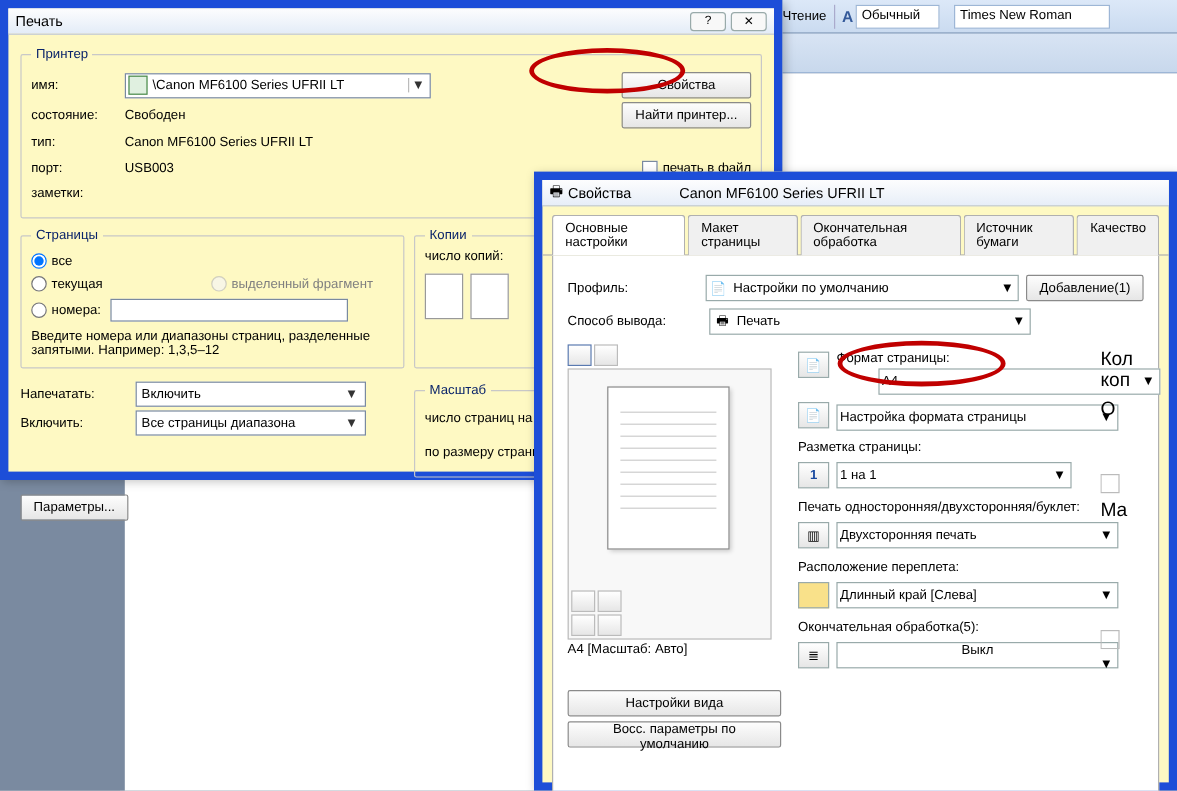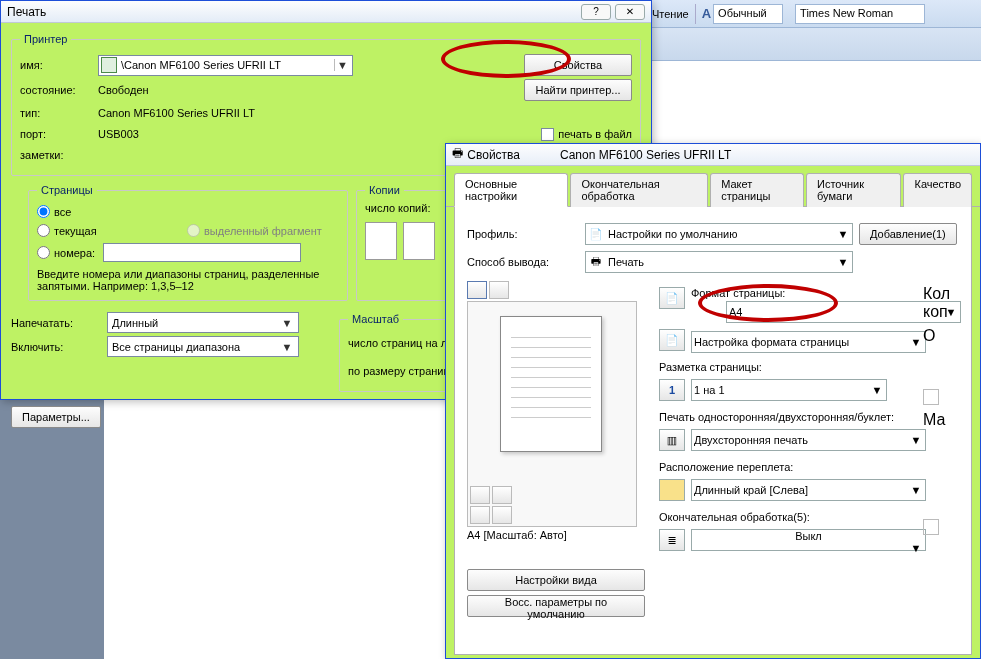--- a/index.html
+++ b/index.html
@@ -8,21 +8,21 @@
   
   .topbar { position: absolute; top: 0; right: 0; height: 28px; background: linear-gradient(#dce8f8, #cadbf0); display: flex; align-items: center; gap: 6px; padding: 0 4px; border-bottom: 1px solid #9db6d6; width: 340px; }
   .topbar .seg { display: flex; align-items: center; gap: 2px; border-left: 1px solid #aac; padding-left: 6px; }
   .aa-icon { font-weight: bold; font-size: 13px; color: #355a9a; }
   .topbar select, .topbar .combo { height: 20px; border: 1px solid #9db6d6; background: #fff; font-size: 11px; }
   .topbar .combo { display: inline-block; padding: 2px 4px; min-width: 70px; }
   .graybar { position: absolute; top: 28px; right: 0; width: 340px; height: 33px; background: linear-gradient(#d8e4f4, #c8d8ec); border-bottom: 1px solid #9db6d6; }
   .docbg { position: absolute; top: 61px; left: 100px; right: 0; bottom: 0; background: #fff; border-left: 4px solid #7a8aa0; }
   
   
-  .dlg { position: absolute; border: 1px solid #1d4ed8; background: #bef264; box-shadow: 2px 2px 8px rgba(0,0,0,0.25); }
+  .dlg { position: absolute; border: 7px solid #1d4ed8; background: #fef9c3; box-shadow: 2px 2px 8px rgba(0,0,0,0.25); }
   .dlg.print { left: 0; top: 0; width: 652px; height: 400px; }
   .dlg .titlebar { height: 22px; background: linear-gradient(#fdfdfe, #e3ecf7); border-bottom: 1px solid #c0c9d6; display: flex; align-items: center; padding: 0 6px; font-size: 12px; }
   .titlebar .spacer { flex: 1; }
   .winbtn { width: 30px; height: 16px; border: 1px solid #9aa; border-radius: 3px; background: #f8f8f8; margin-left: 4px; display: flex; align-items: center; justify-content: center; font-size: 10px; }
   
   .dlg .body { padding: 6px 10px 10px 10px; position: relative; color: #000; }
   fieldset { border: 1px solid #c8c8c8; border-radius: 2px; margin: 4px 0; padding: 6px 8px 8px 8px; }
   legend { padding: 0 4px; color: #0a246a; }
   .row { display: flex; align-items: center; margin: 3px 0; min-height: 18px; }
   .lbl { width: 78px; }
@@ -135,21 +135,21 @@
           <span class="chk"></span>
           <span>печать в файл</span>
         </label>
       </div>
       <div class="row">
         <span class="lbl">заметки:</span>
       </div>
     </fieldset>
 
     <div style="display:flex; gap:8px;">
-      <fieldset style="flex:0 0 320px;margin-left:17px;">
+      <fieldset style="flex:0 0 320px;">
         <legend>Страницы</legend>
         <div class="radioset">
           <label>
               <input type="radio" checked="" style="">
               <span>все</span>
             </label>
           <div style="display:flex;">
             <label style="width:150px;">
                 <input type="radio" style="">
                 <span>текущая</span>
@@ -176,21 +176,21 @@
           <div class="cfig"></div>
         </div>
       </fieldset>
     </div>
 
     <div style="display:flex; gap:8px; margin-top:4px;">
       <div style="flex:0 0 320px;">
         <div class="row">
           <span style="width:96px;">Напечатать:</span>
           <div class="sel">
-            <span>Длинный</span>
+            <span>Включить</span>
             <div class="dd">▼</div>
           </div>
         </div>
         <div class="row">
           <span style="width:96px;">Включить:</span>
           <div class="sel">
             <span>Все страницы диапазона</span>
             <div class="dd">▼</div>
           </div>
         </div>
@@ -216,22 +216,22 @@
 
 <div class="dlg props">
   <div class="titlebar">
     <span style="margin-right:4px;">🖶</span>
     <span>Свойства</span>
     <span style="width:40px;"></span>
     <span>Canon MF6100 Series UFRII LT</span>
   </div>
   <div class="tabs">
     <div class="tab active"><span>Основные настройки</span></div>
+    <div class="tab"><span>Макет страницы</span></div>
     <div class="tab"><span>Окончательная обработка</span></div>
-    <div class="tab"><span>Макет страницы</span></div>
     <div class="tab"><span>Источник бумаги</span></div>
     <div class="tab"><span>Качество</span></div>
   </div>
   <div class="tabpane">
     <div class="prop-row">
       <span class="plbl">Профиль:</span>
       <div class="combo2" style="width:268px;">
         <span class="ic">📄</span>
         <span>Настройки по умолчанию</span>
         <div class="dd">▼</div>

